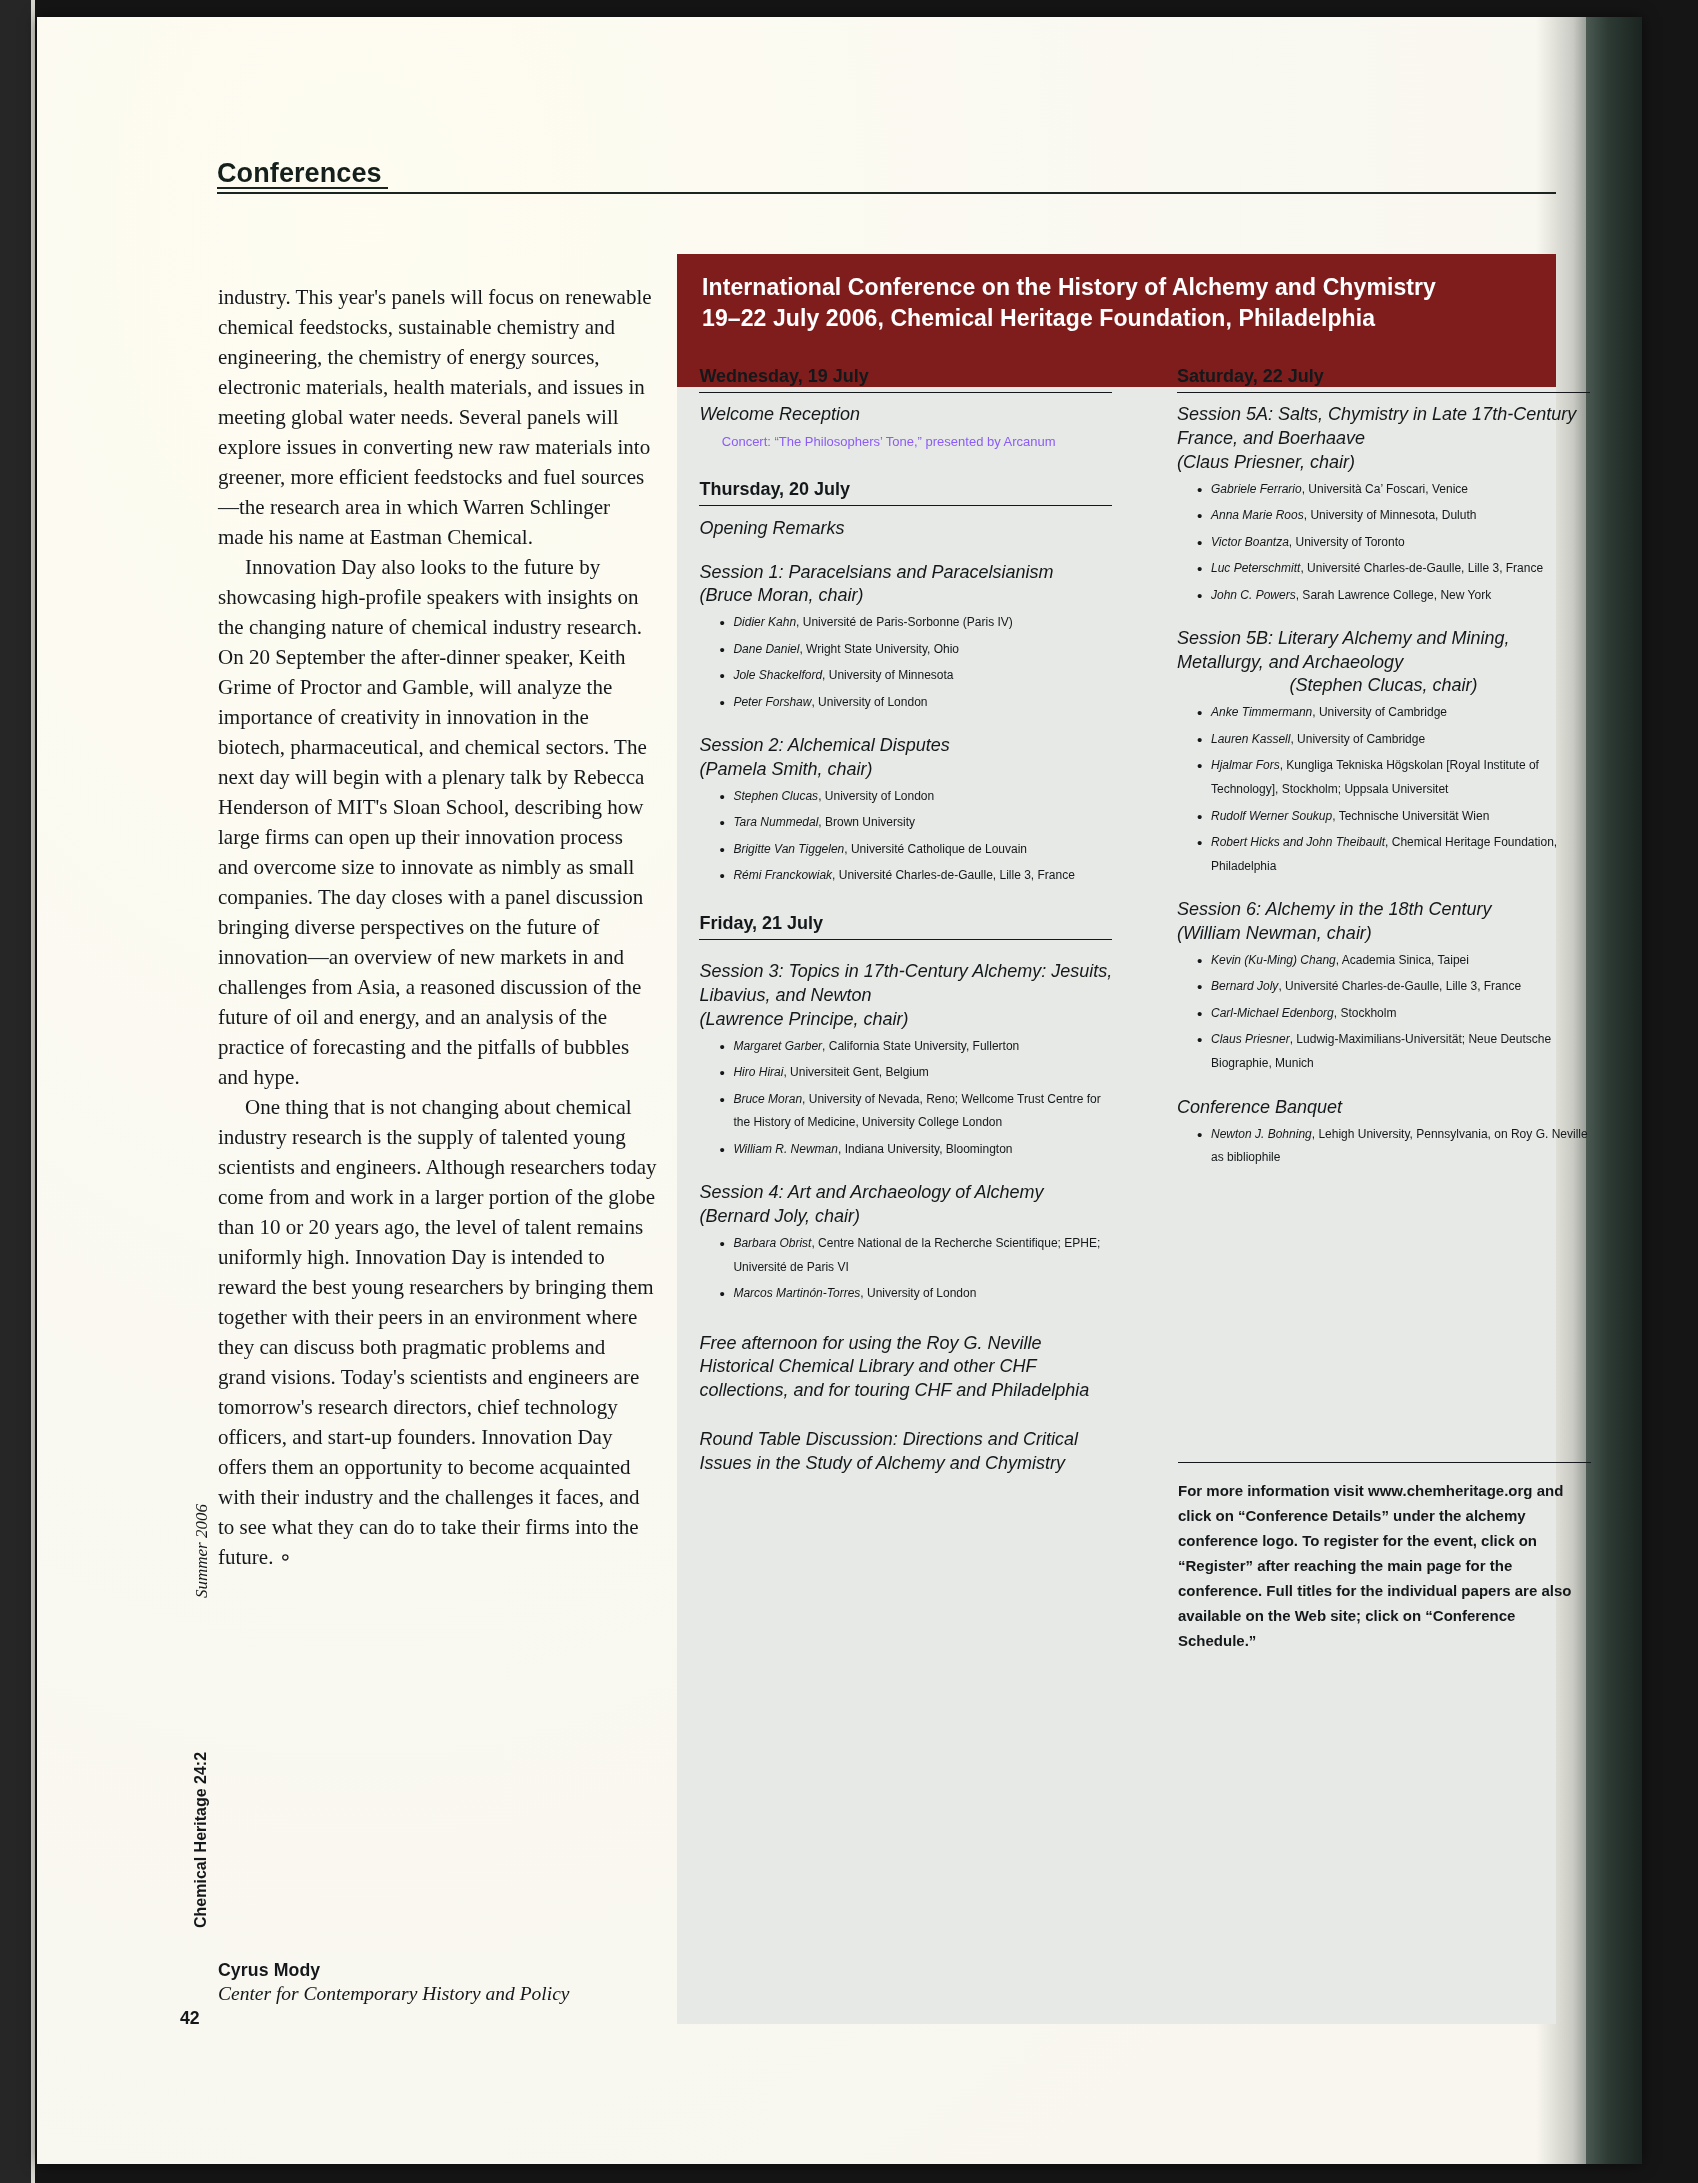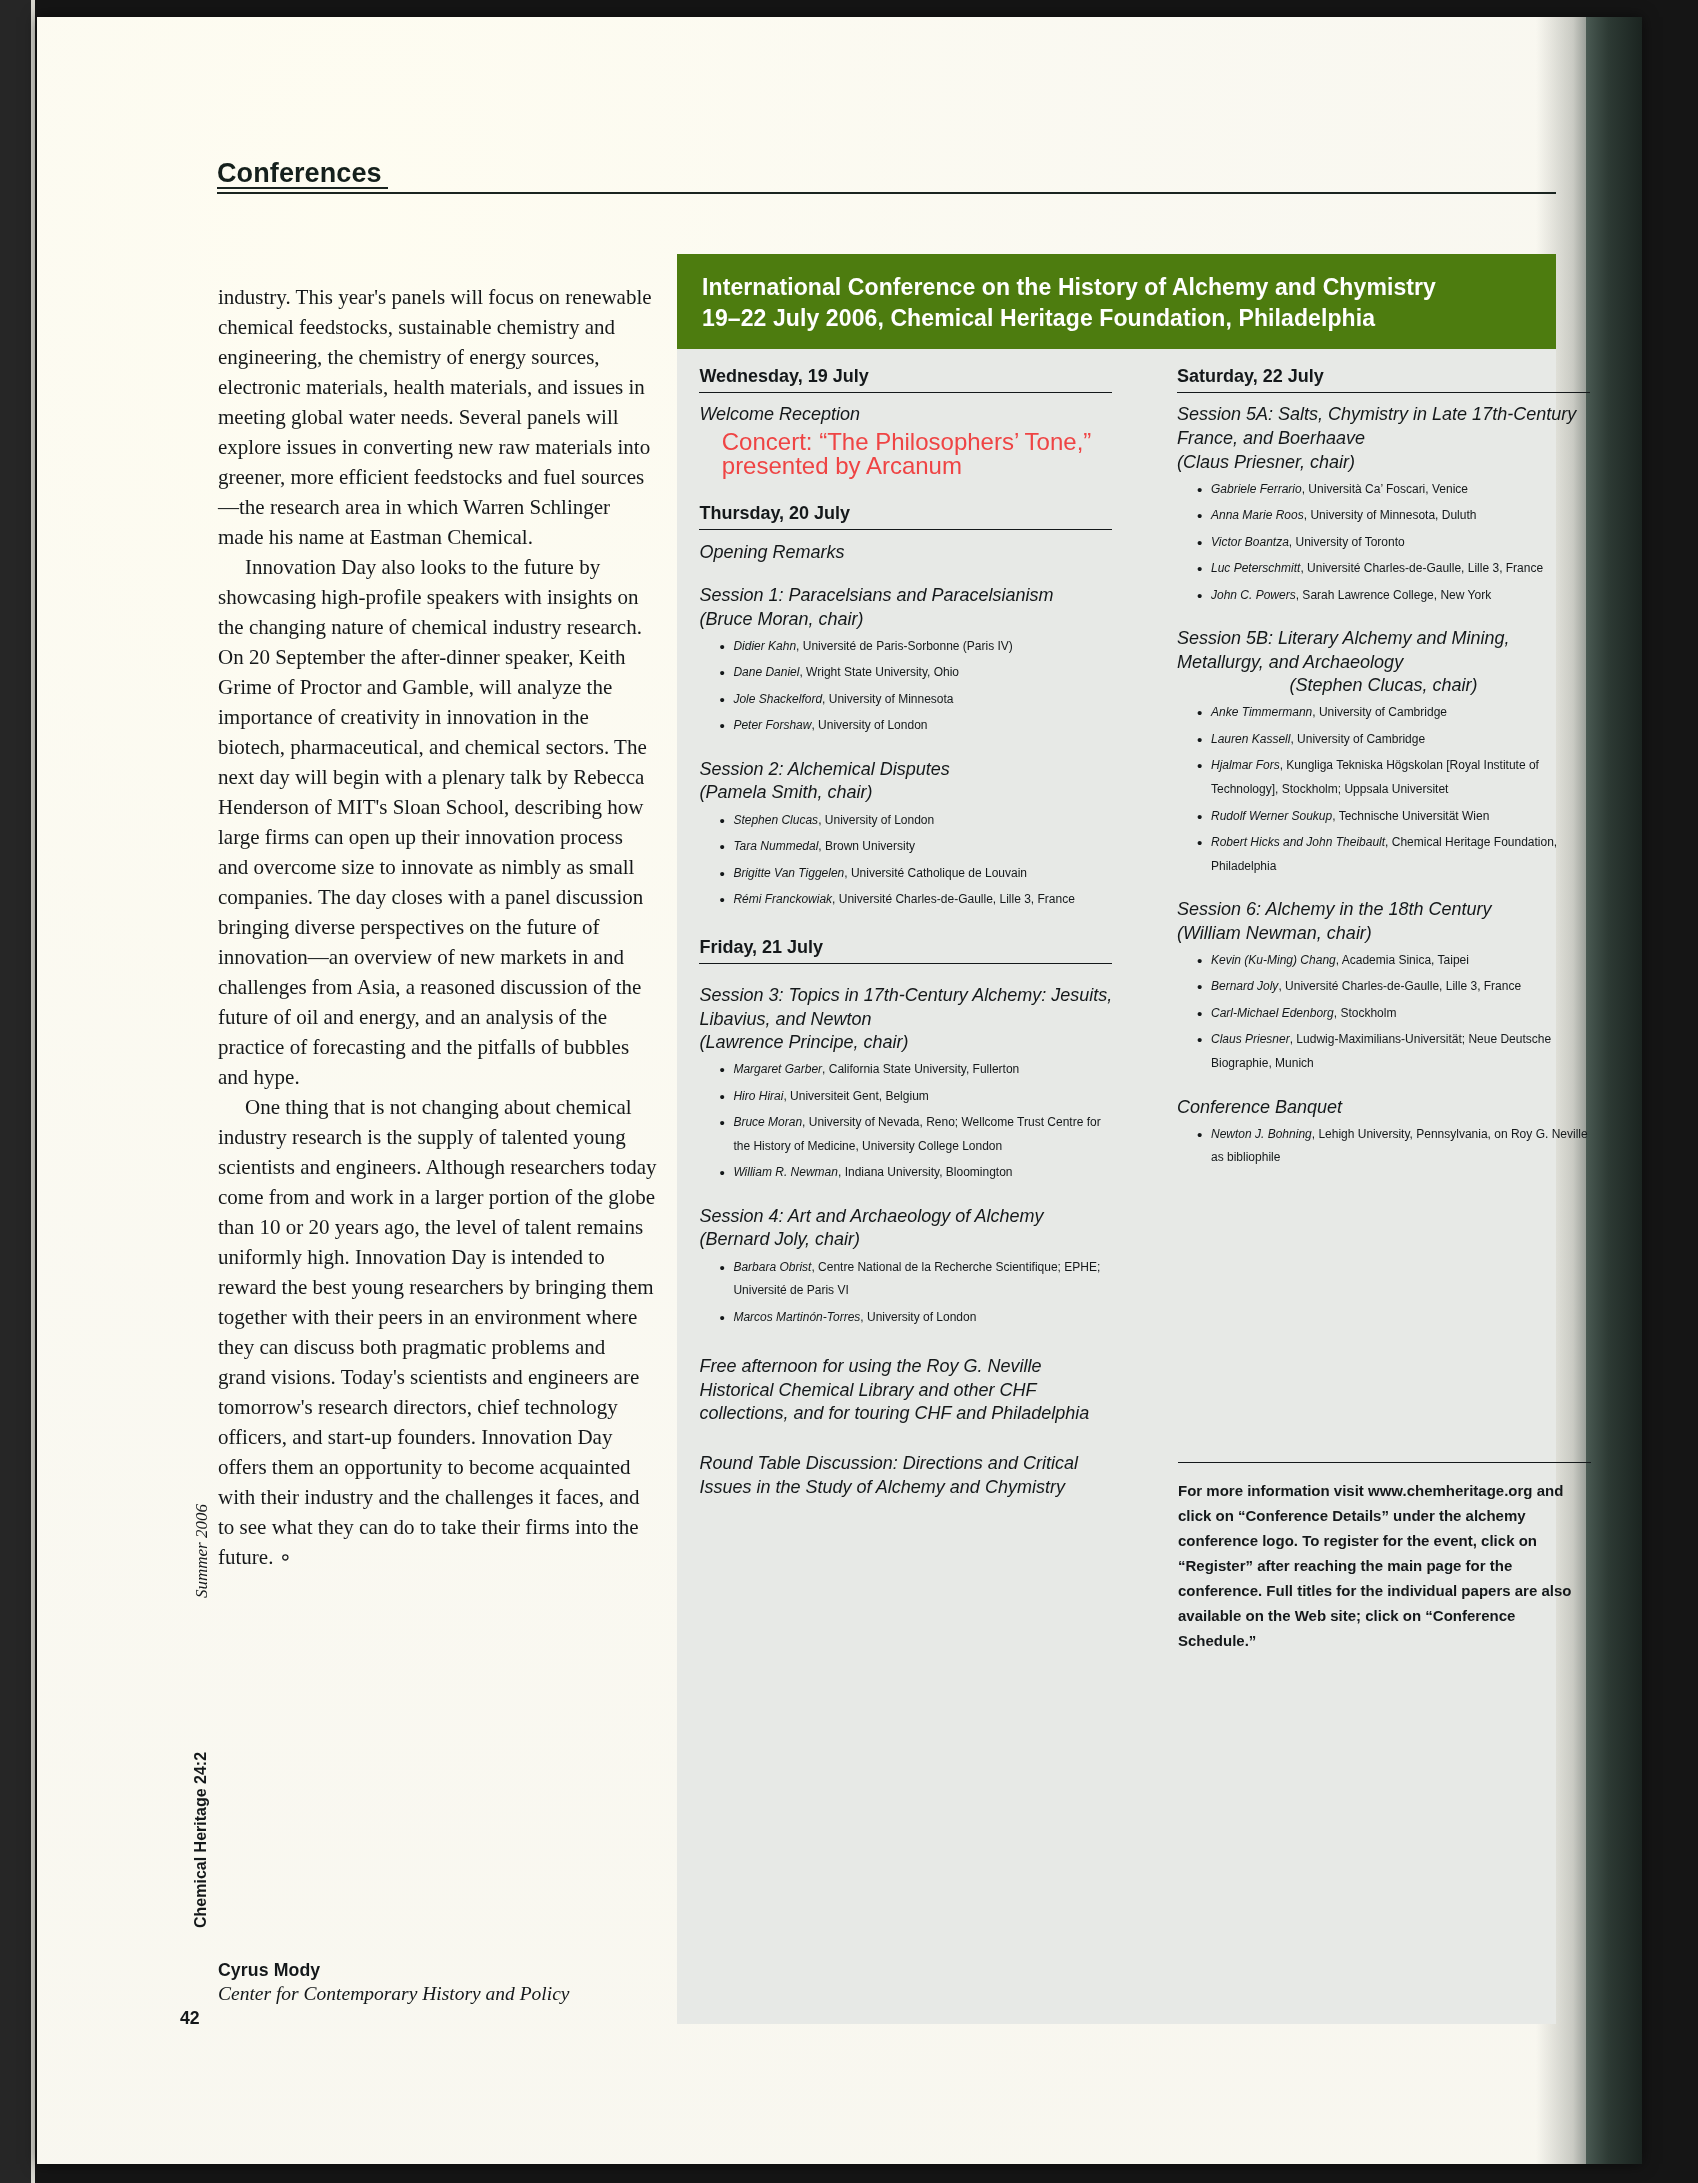--- a/index.html
+++ b/index.html
@@ -87,22 +87,22 @@
     position:absolute; left:13px; top:1897px;
     font-family:"Liberation Sans", sans-serif; font-weight:700; font-size:17.7px; color:#14181a;
   }
 
   
   .panel {
     position:absolute; left:510px; top:143px; width:879px; height:1770px;
     background:#e7e9e6;
   }
   .panel-head {
-    position:absolute; left:510px; top:143px; width:879px; height:95px;
-    background:#4d7c0f;
+    position:absolute; left:510px; top:143px; width:879px; height:133px;
+    background:#7f1d1d;
   }
   .panel-head .t {
     font-family:"Liberation Sans", sans-serif;
     color:#ffffff; font-weight:700; font-size:23px; line-height:31px;
     padding:18.3px 25px 0 25px; letter-spacing:0.1px;
   }
 
   .cols {
     position:absolute; left:510px; top:255px; width:738px; height:1646px;
   }
@@ -123,21 +123,21 @@
     font-family:"Liberation Sans", sans-serif;
     font-style:italic; font-weight:400; font-size:18px; line-height:23.6px;
     margin-top:10.6px; color:#14181a;
   }
   .sess {
     font-family:"Liberation Sans", sans-serif;
     font-style:italic; font-size:18px; line-height:23.6px; margin-top:20px; color:#14181a;
   }
   .sub {
     font-family:"Liberation Sans", sans-serif;
-    font-size:24px; line-height:23.6px; margin-top:3.5px; margin-left:22.4px; color:#ef4444;
+    font-size:13px; line-height:23.6px; margin-top:3.5px; margin-left:22.4px; color:#8b5cf6;
   }
   ul.people {
     margin:3.5px 0 0 0; padding:0; list-style:none;
   }
   ul.people li {
     position:relative;
     font-family:"Liberation Sans", sans-serif;
     font-size:12px; line-height:23.6px; color:#14181a;
     padding-left:34px; margin-top:2.9px;
   }

